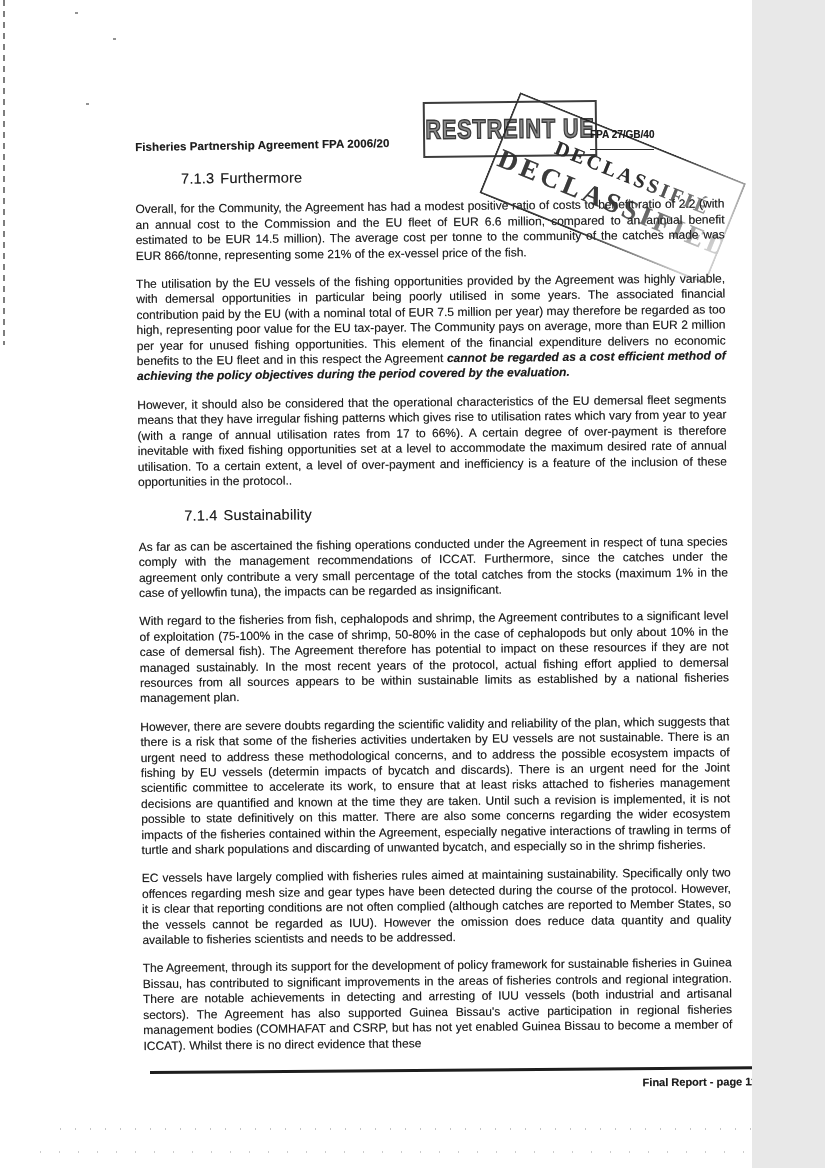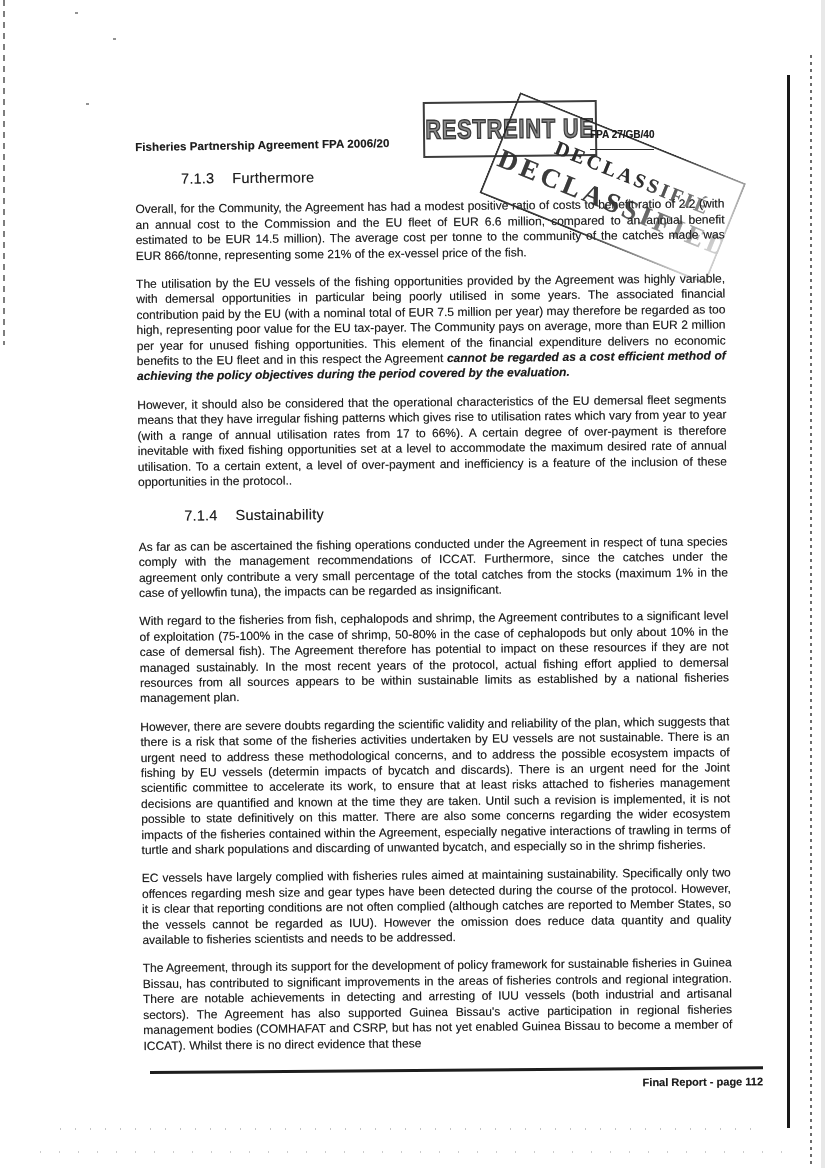--- a/index.html
+++ b/index.html
@@ -1,17 +1,17 @@
 <!DOCTYPE html>
 <html><head>
 <meta charset="utf-8">
 <style>
   html,body{margin:0;padding:0;background:#e8e8e8;}
   .page{
-    position:relative;width:821px;height:1168px;background:#ffffff;
+    position:relative;width:752px;height:1168px;background:#ffffff;
     overflow:hidden;font-family:"Liberation Sans",sans-serif;color:#1d1d1d;
   }
   
   .scantext{ text-shadow:0.2px 0.2px 0.3px rgba(0,0,0,0.45); }
 
   
   .header-left{
     position:absolute;left:135px;top:141px;font-size:11.5px;font-weight:600;
     letter-spacing:0.1px;transform:rotate(-0.9deg);transform-origin:left top;
   }
@@ -51,21 +51,21 @@
 
   
   .content{
     position:absolute;left:135px;top:172px;width:589px;
     transform:rotate(-0.55deg);transform-origin:left top;
     font-size:12px;line-height:15.4px;text-align:justify;z-index:2;
   }
   .section-heading{
     font-size:14.5px;font-weight:500;margin:0 0 15px 46px;letter-spacing:0.2px;
   }
-  .section-heading .num{margin-right:18px;}
+  .section-heading .num{margin-right:6px;}
   .section-heading.second{margin-top:19px;}
   .para{margin:0 0 13px 0;}
   .para .emph{font-weight:700;font-style:italic;}
 
   
   .footer-rule{
     position:absolute;left:150px;top:1071px;width:613px;height:2.5px;
     background:#1d1d1d;transform:rotate(-0.45deg);transform-origin:left top;
   }
   .footer-text{

